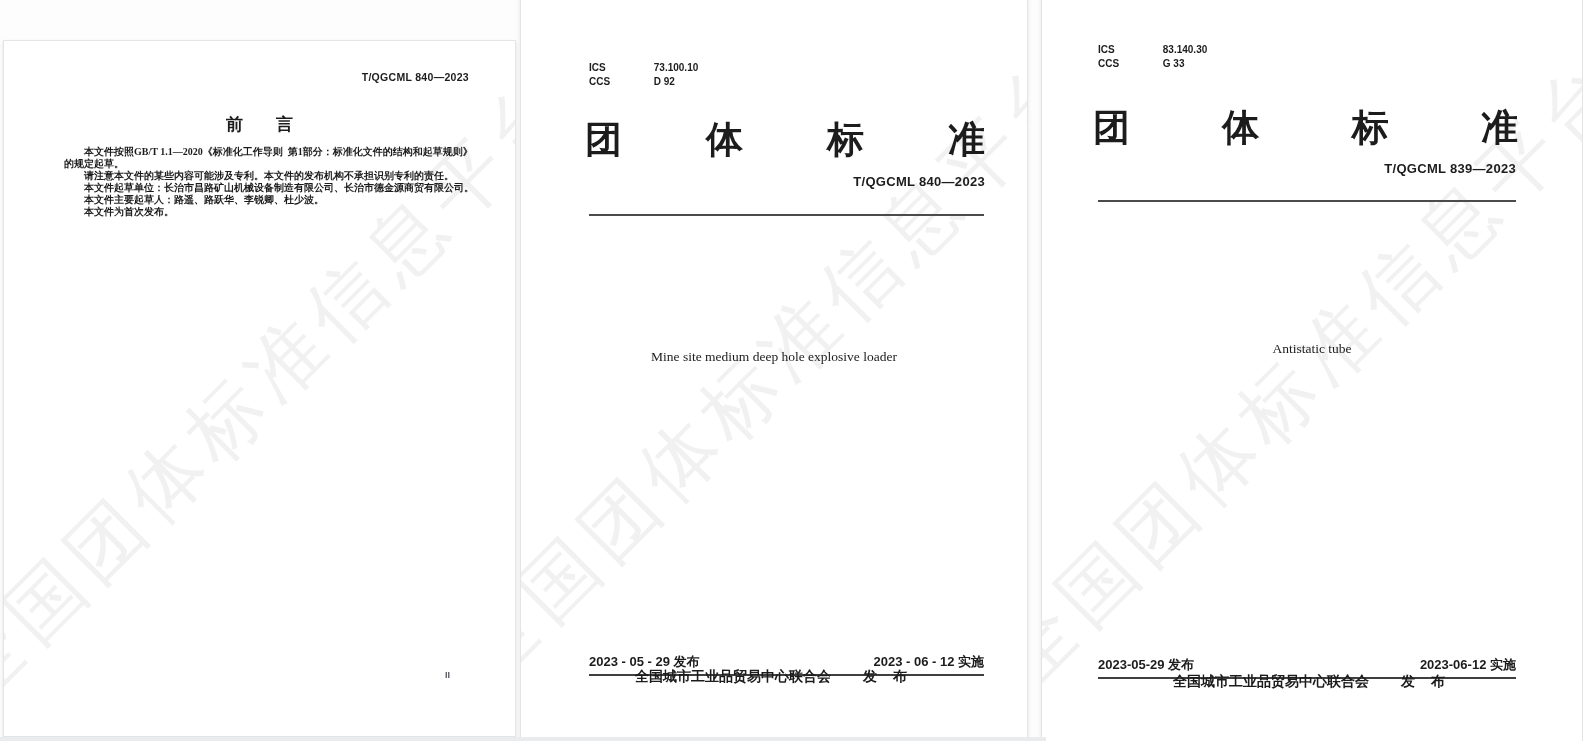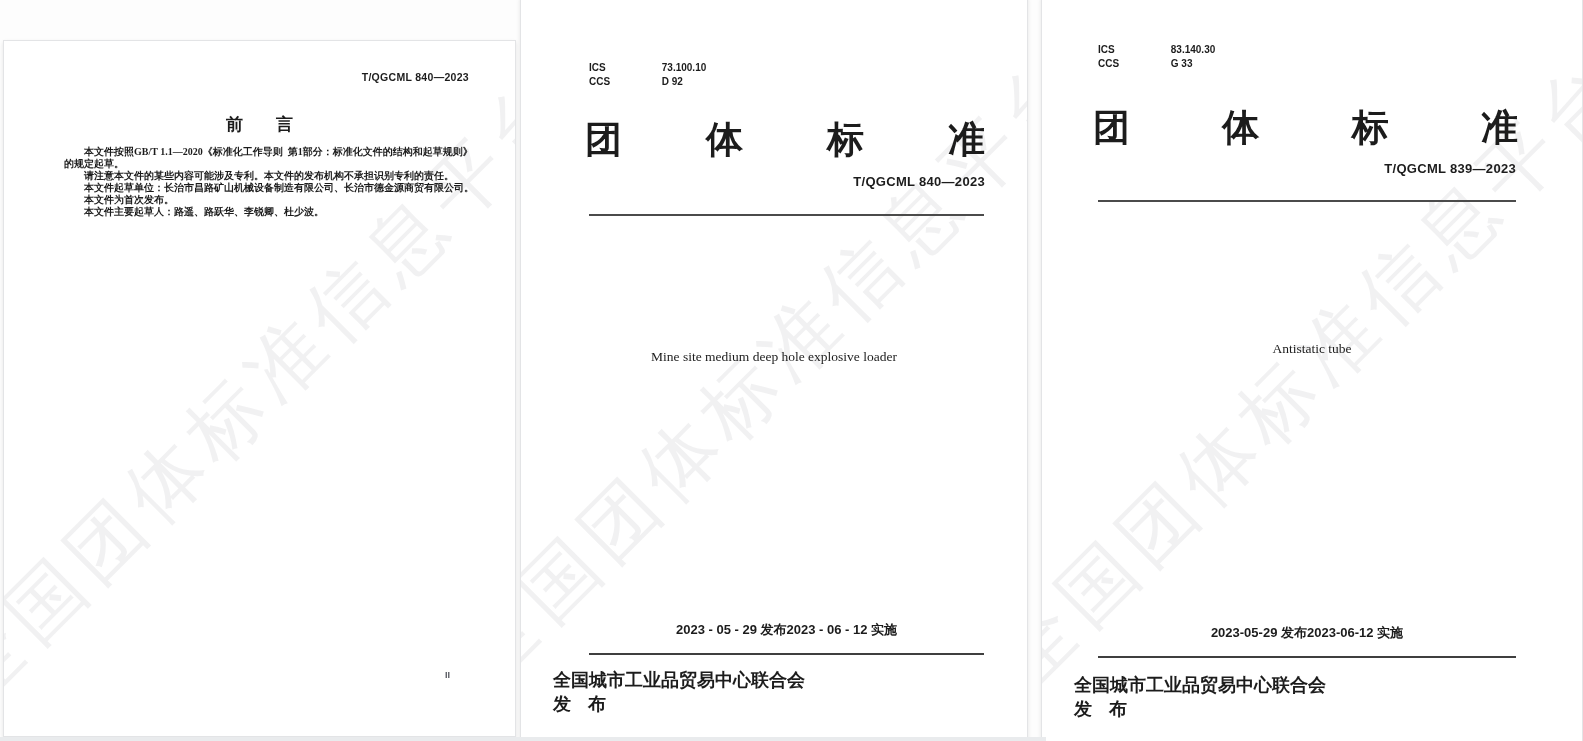--- a/index.html
+++ b/index.html
@@ -46,48 +46,48 @@
   }
   .p1-body p{margin:0;text-indent:2em;}
   .p1-pagenum{
     position:absolute;left:441px;top:629px;
     font-size:9px;color:#55575e;font-weight:600;
   }
 
   
   .ics-block{position:absolute;font-size:10px;font-weight:700;line-height:14px;}
   .ics-row .label{display:inline-block;min-width:26px;}
-  .ics-row .value{margin-left:8px;padding-left:36px;}
+  .ics-row .value{padding-left:36px;}
   .std-row{
     position:absolute;display:flex;justify-content:space-between;
     font-size:37px;font-weight:700;line-height:1;
   }
   .cover-code{
     position:absolute;text-align:center;
     font-size:13px;font-weight:700;letter-spacing:.3px;
   }
   .top-rule{position:absolute;height:2px;background:#4b4b4b;}
   .doc-title{
     position:absolute;left:0;right:0;text-align:center;
     font-size:27px;font-weight:700;letter-spacing:2px;line-height:1.15;
   }
   .doc-title-en{
     position:absolute;left:0;right:0;text-align:center;
     font-family:"Liberation Serif","DejaVu Serif",serif;
     font-size:13.5px;font-weight:400;
   }
   .dates-row{
-    position:absolute;display:flex;justify-content:center;
+    position:absolute;display:flex;justify-content:space-between;
     font-size:13px;font-weight:700;
-    border-bottom:2px solid #3f3f3f;padding-bottom:14px;
+    border-bottom:2px solid #3f3f3f;padding-bottom:3px;margin-top:32px;
   }
   .publisher-row{
     position:absolute;left:0;right:0;
     display:flex;justify-content:center;align-items:baseline;
-    font-size:18px;font-weight:700;flex-direction:column;
+    font-size:14px;font-weight:700;
   }
   .publisher-row .publish-word{margin-left:32px;letter-spacing:6px;}
 
   
   #page-middle .ics-block{left:68px;top:64px;}
   #page-middle .std-row{left:64px;right:42px;top:124px;}
   #page-middle .cover-code{right:42px;top:177px;}
   #page-middle .top-rule{left:68px;right:43px;top:217px;}
   #page-middle .doc-title{top:305px;}
   #page-middle .doc-title-en{top:352px;}
@@ -116,22 +116,22 @@
   <div class="watermark">全国团体标准信息平台</div>
   <div class="p1-code">T/QGCML 840—2023</div>
   <div class="p1-heading">
     <span>前</span>
     <span>言</span>
   </div>
   <div class="p1-body">
     <p>本文件按照GB/T 1.1—2020《标准化工作导则&nbsp;&nbsp;第1部分：标准化文件的结构和起草规则》的规定起草。</p>
     <p>请注意本文件的某些内容可能涉及专利。本文件的发布机构不承担识别专利的责任。</p>
     <p>本文件起草单位：长治市昌路矿山机械设备制造有限公司、长治市德金源商贸有限公司。</p>
+    <p>本文件主要起草人：路遥、路跃华、李锐卿、杜少波。</p>
     <p>本文件为首次发布。</p>
-    <p>本文件主要起草人：路遥、路跃华、李锐卿、杜少波。</p>
   </div>
   <div class="p1-pagenum">II</div>
 </div>
 
 <div class="page" id="page-middle">
   <div class="watermark">全国团体标准信息平台</div>
   <div class="ics-block">
     <div class="ics-row">
       <span class="label">ICS</span>
       <span class="value">73.100.10</span>

